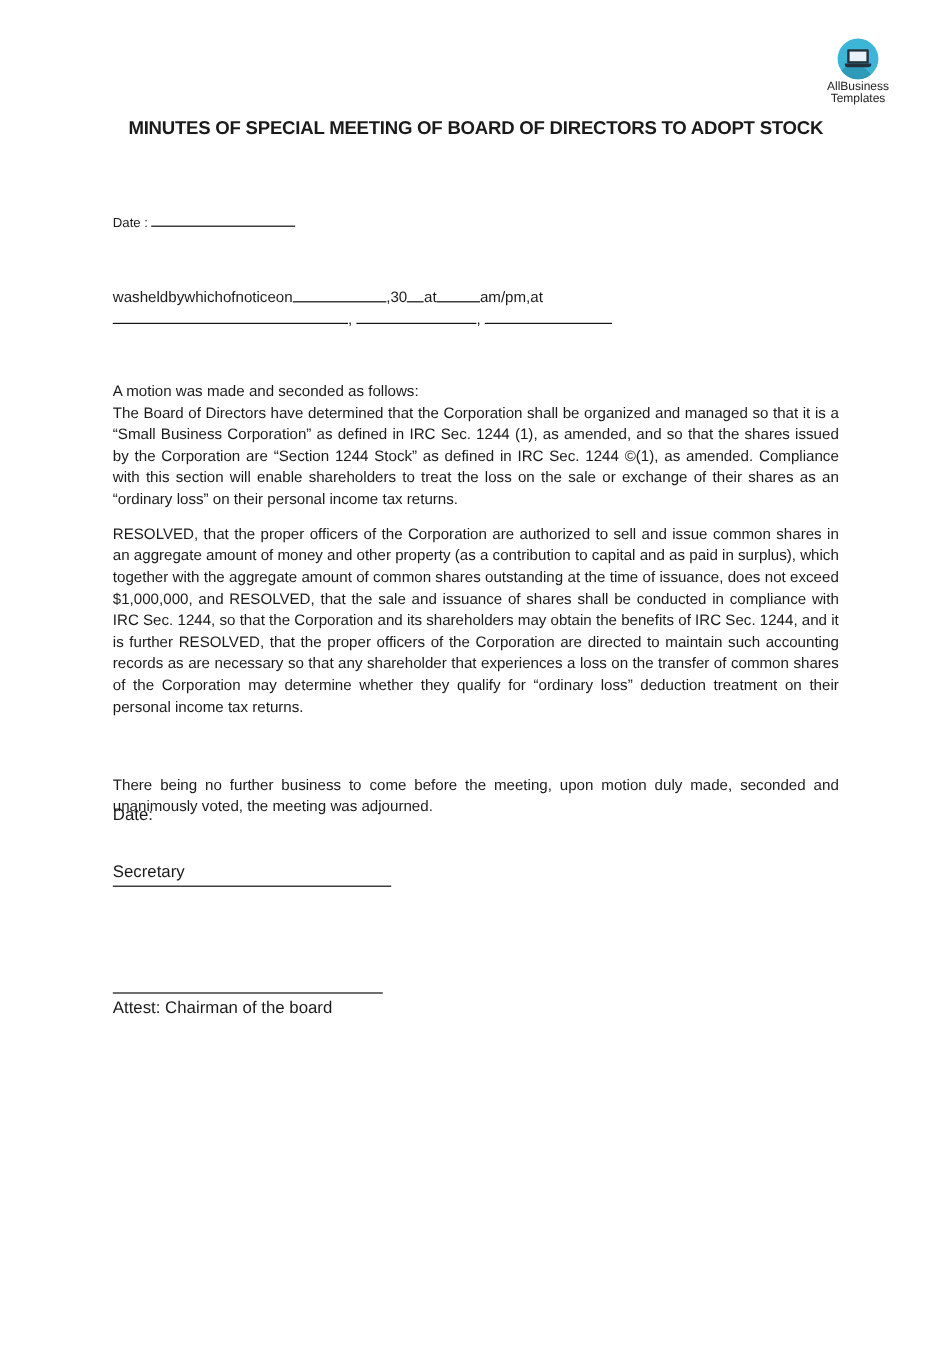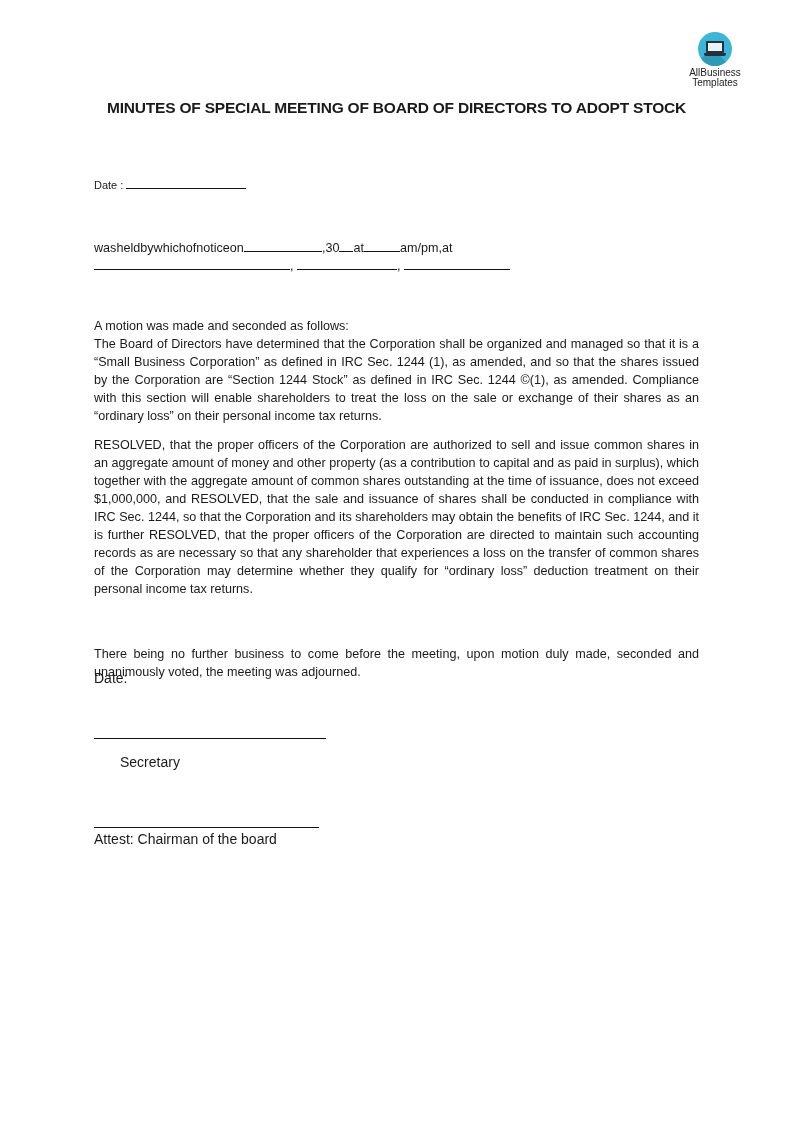--- a/index.html
+++ b/index.html
@@ -82,18 +82,18 @@
     <div>The Board of Directors have determined that the Corporation shall be organized and managed so that it is a “Small Business Corporation” as defined in IRC Sec. 1244 (1), as amended, and so that the shares issued by the Corporation are “Section 1244 Stock” as defined in IRC Sec. 1244 ©(1), as amended.  Compliance with this section will enable shareholders to treat the loss on the sale or exchange of their shares as an “ordinary loss” on their personal income tax returns.</div>
   </div>
 
   <div class="para" style="top:436px;">RESOLVED, that the proper officers of the Corporation are authorized to sell and issue common shares in an aggregate amount of money and other property (as a contribution to capital and as paid in surplus), which together with the aggregate amount of common shares outstanding at the time of issuance, does not exceed $1,000,000,  and RESOLVED, that the sale and issuance of shares shall be conducted in compliance with IRC Sec. 1244, so that the Corporation and its shareholders may obtain the benefits  of IRC Sec. 1244, and it is further  RESOLVED, that the proper officers of the Corporation are directed to maintain such accounting records as are necessary so that any shareholder that experiences a loss on the transfer of common shares of the Corporation may determine whether they qualify for “ordinary loss” deduction treatment on their personal income tax returns.</div>
 
   <div class="para" style="top:645px;">There being no further business to come before the meeting, upon motion duly made, seconded and unanimously voted, the meeting was adjourned.</div>
 
   <div class="label" style="top:670px;">Date:</div>
 
   <div class="sig-line" style="top:738px; width:232px;"></div>
-  <div class="label" style="top:754px;margin-left:26px;">Secretary</div>
+  <div class="label" style="top:718px;">Secretary</div>
 
   <div class="sig-line" style="top:827px; width:225px;"></div>
   <div class="label" style="top:831px;">Attest: Chairman of the board</div>
 
 </div>
 
 </body></html>

